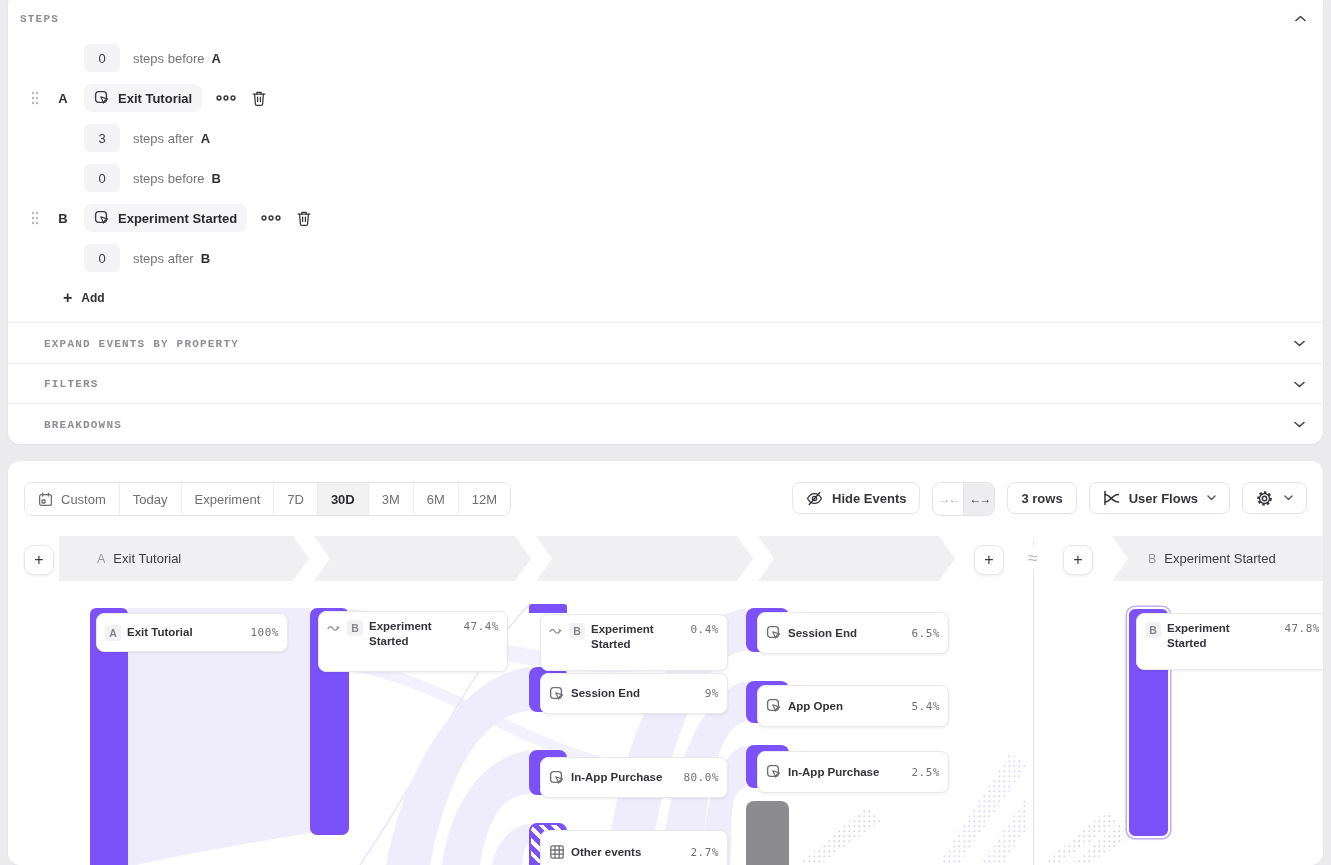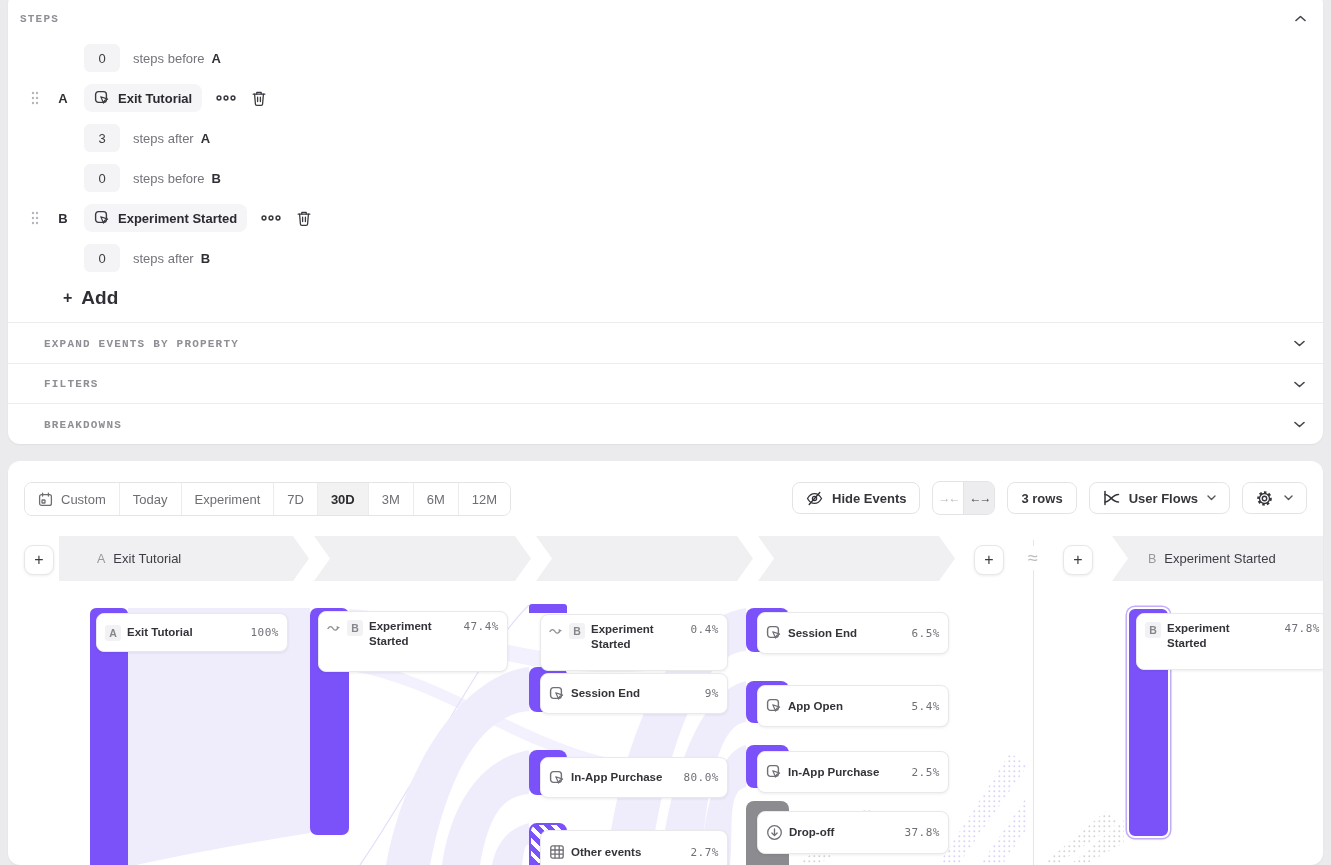--- a/index.html
+++ b/index.html
@@ -13,30 +13,30 @@
   .erow{position:absolute;left:0;right:0;height:28px;display:flex;align-items:center;}
   .chip{width:36px;height:28px;background:#f4f4f6;border-radius:6px;display:flex;align-items:center;justify-content:center;font-size:13px;color:#3c3c42;}
   .stext{margin-left:13px;font-size:13px;color:#74747b;}
   .sref{margin-left:7px;font-size:13px;font-weight:700;color:#2f2f35;}
   .sletter{font-size:13px;font-weight:700;color:#2f2f35;width:14px;text-align:center;}
   .ebtn{height:28px;background:#f5f5f7;border-radius:8px;display:flex;align-items:center;gap:8px;padding:0 10px;border:none;cursor:pointer;}
   .ebtn span{font-size:13px;font-weight:700;color:#2a2a30;}
   .icon{display:inline-flex;align-items:center;justify-content:center;flex-shrink:0;}
   .addrow{position:absolute;left:55px;height:28px;display:flex;align-items:center;gap:9px;}
   .plusglyph{font-size:16px;font-weight:600;color:#2f2f35;line-height:1;}
-  .addlbl{font-size:19px;font-weight:700;color:#2f2f35;}
+  .addlbl{font-size:12px;font-weight:700;color:#2f2f35;}
   .secrow{position:absolute;left:0;right:0;border-top:1px solid #ececee;display:flex;align-items:center;padding-left:24px;}
   .secrow .sec-label{margin-left:12px;}
   .secrow .chev{position:absolute;right:18px;}
   
   .datebar{position:absolute;left:16px;top:21px;height:32px;display:flex;align-items:stretch;border:1px solid #e4e4e7;border-radius:8px;background:#fff;overflow:hidden;}
   .dbtn{display:flex;align-items:center;gap:8px;padding:0 13px;font-size:13px;color:#6e6e75;background:#fff;border:none;border-left:1px solid #ececee;cursor:pointer;white-space:nowrap;}
   .dbtn:first-child{border-left:none;}
   .dbtn.sel{background:#f2f2f3;color:#2c2c31;font-weight:700;}
-  .rtools{position:absolute;right:16px;top:21px;height:32px;display:flex;gap:12px;align-items:center;}
+  .rtools{position:absolute;right:16px;top:21px;height:32px;display:flex;gap:12px;align-items:flex-start;}
   .tbtn{height:32px;display:flex;align-items:center;gap:9px;padding:0 13px;border:1px solid #e4e4e7;border-radius:8px;background:#fff;font-size:13px;font-weight:600;color:#35353b;cursor:pointer;white-space:nowrap;}
   .arrgrp{height:32px;display:flex;border:1px solid #e4e4e7;border-radius:8px;overflow:hidden;background:#fff;}
   .arrcell{width:30px;display:flex;align-items:center;justify-content:center;font-size:12px;letter-spacing:-2px;cursor:pointer;}
   .arrcell.dim{color:#b7b7bd;}
   .arrcell.on{background:#ededf0;color:#3a3a40;font-weight:700;border-left:1px solid #e4e4e7;}
   
   .seg{position:absolute;top:75px;height:45px;background:#f0f0f2;}
   .seg.mid{clip-path:polygon(0 0,calc(100% - 16px) 0,100% 50%,calc(100% - 16px) 100%,0 100%,16px 50%);}
   .seg.first{clip-path:polygon(0 0,calc(100% - 16px) 0,100% 50%,calc(100% - 16px) 100%,0 100%);}
   .seg.last{clip-path:polygon(0 0,100% 0,100% 100%,0 100%,16px 50%);}
@@ -428,30 +428,20 @@
       <span class="icon">
         <svg width="16" height="16" viewBox="0 0 16 16" fill="none" stroke="#6f6f76" stroke-width="1.4">
             <rect x="1.6" y="1.6" width="10.8" height="10.8" rx="2.8"></rect>
             <path d="M6.8 6.8 L13.6 9.1 L10.8 10.3 L9.6 13.1 Z" fill="#fff" stroke-width="1.2" stroke-linejoin="round"></path>
           </svg>
       </span>
       <span class="flabel">In-App Purchase</span>
       <span class="fpct">2.5%</span>
     </div>
 
-    <div class="fcard" style="left:749px;top:350px;width:174px;height:41px;">
-      <span class="icon">
-        <svg width="17" height="17" viewBox="0 0 17 17" fill="none" stroke="#6f6f76" stroke-width="1.3" stroke-linecap="round" stroke-linejoin="round">
-            <circle cx="8.5" cy="8.5" r="6.8"></circle>
-            <path d="M8.5 5 V11.2 M5.9 9 L8.5 11.6 L11.1 9"></path>
-          </svg>
-      </span>
-      <span class="flabel">Drop-off</span>
-      <span class="fpct">37.8%</span>
-    </div>
 
     <div class="fcard two" style="left:1128px;top:152px;width:175px;height:48px;">
       <span class="badge" style="margin-top:1px;">B</span>
       <span class="flabel" style="max-width:86px;">Experiment Started</span>
       <span class="fpct">47.8%</span>
     </div>
 
   </div>
 </div>
 

